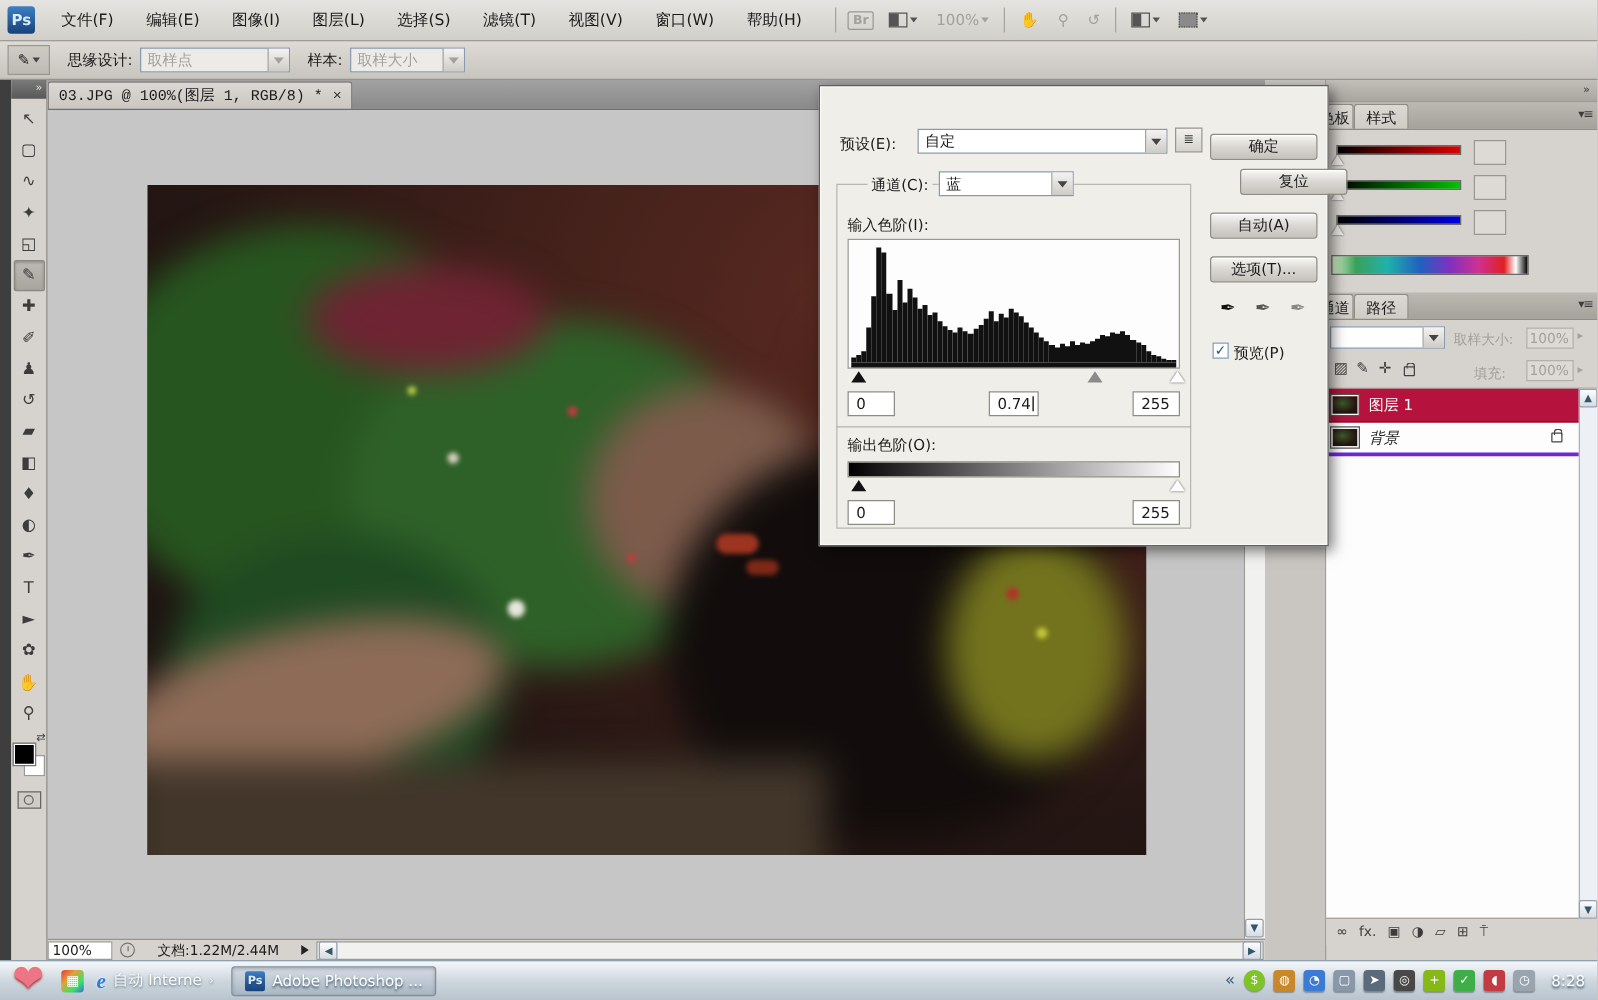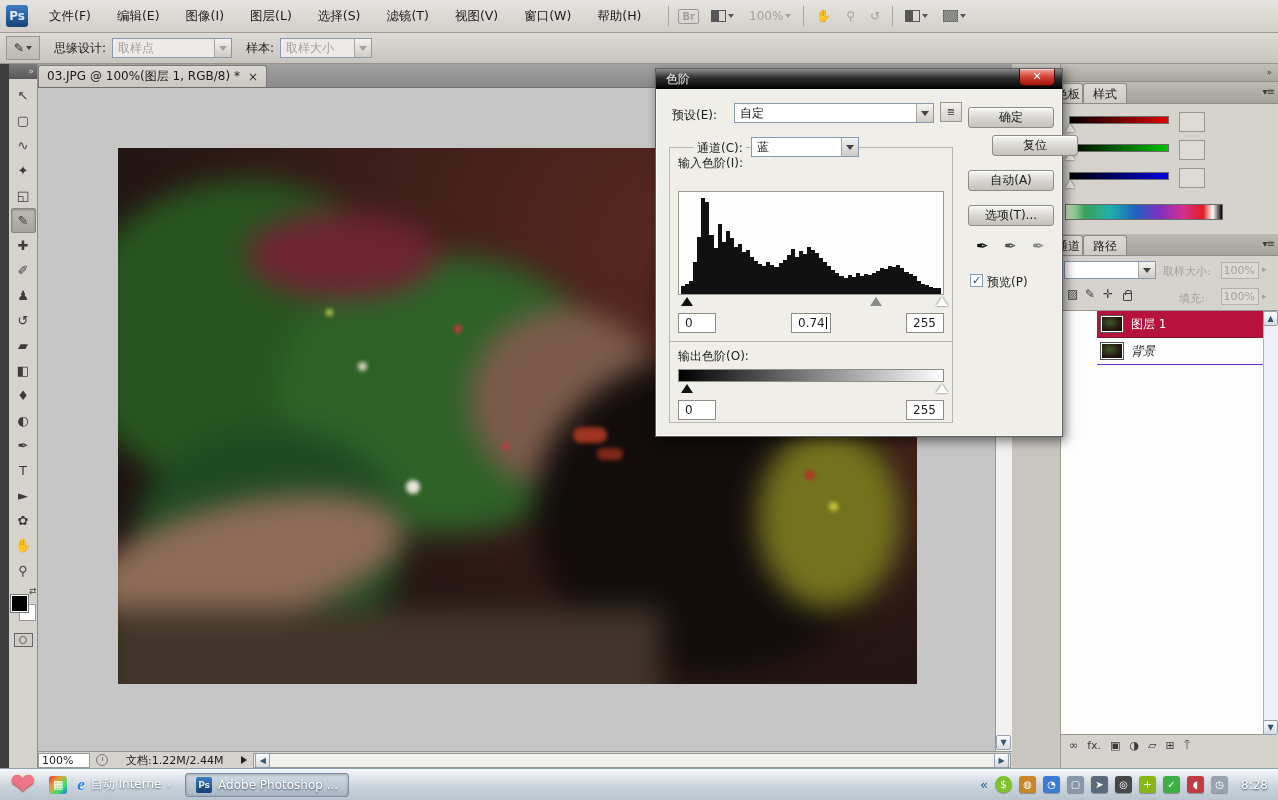--- a/index.html
+++ b/index.html
@@ -54,21 +54,21 @@
   #swatches { position:relative; width:25px; height:34px; margin:6px auto 0; }
   #fg-swatch { position:absolute; left:0; top:6px; width:17px; height:17px; background:#000; border:1px solid #fff; outline:1px solid #777; }
   #bg-swatch { position:absolute; left:8px; top:15px; width:17px; height:17px; background:#fff; border:1px solid #999; }
   #swap-colors { position:absolute; right:-1px; top:-3px; font-size:9px; color:#444; }
   #quickmask { width:19px; height:14px; margin:10px auto 0; border:1px solid #666; background:#cfccc6; display:flex; align-items:center; justify-content:center; }
   #quickmask i { width:8px; height:8px; border:1px solid #666; border-radius:50%; }
 
   
   #docwin { position:absolute; left:38px; top:64px; width:974px; height:704px; z-index:4; }
   #tabbar { height:24px; background:linear-gradient(#a2a2a2,#8a8a8a); border-bottom:1px solid #6f6f6f; display:flex; align-items:flex-end; }
-  #doc-tab { height:22px; margin-left:0; background:linear-gradient(#dcd9d4,#cac7c1); border:1px solid #7c7c7c; border-bottom:none; border-radius:3px 3px 0 0; display:flex; align-items:center; padding:0 8px; font-size:12px; gap:8px; }
+  #doc-tab { height:22px; margin-left:0; background:linear-gradient(#dcd9d4,#cac7c1); border:1px solid #7c7c7c; border-bottom:none; border-radius:3px 3px 0 0; display:flex; align-items:center; padding:0 8px; font-size:12px; gap:8px;font-family:Liberation Mono, monospace; }
   #doc-tab .close { color:#333; font-size:12px; }
   #canvas { position:absolute; left:0; top:24px; width:957px; height:663px; background:#c6c6c6; overflow:hidden; }
   #vscroll { position:absolute; right:0; top:24px; width:17px; height:663px; background:#f1f1ef; border-left:1px solid #9a9a94; }
   .scroll-btn { position:absolute; width:15px; height:15px; background:linear-gradient(#fdfdfd,#d8dbe0); border:1px solid #93a0ae; border-radius:2px; color:#31566e; font-size:8px; display:flex; align-items:center; justify-content:center; }
   #statusrow { position:absolute; left:0; bottom:0; width:974px; height:17px; background:#d6d3ce; border-top:1px solid #97948e; display:flex; align-items:center; font-size:11px; }
   #zoom-box { width:52px; height:15px; background:#fff; border:1px solid #9a9a94; padding:0 3px; line-height:14px; }
   #status-clock { width:12px; height:12px; border:1px solid #777; border-radius:50%; margin:0 6px; position:relative; }
   #status-clock:after { content:""; position:absolute; left:5px; top:2px; width:1px; height:4px; background:#777; }
   #doc-size { margin:0 12px; }
   #status-arrow { width:0; height:0; border-top:4px solid transparent; border-bottom:4px solid transparent; border-left:6px solid #222; margin:0 6px; }
@@ -124,22 +124,22 @@
   .ch-tri { position:absolute; left:-2px; top:10px; width:0; height:0; border-left:5px solid transparent; border-right:5px solid transparent; border-bottom:8px solid #e8e6e2; filter:drop-shadow(0 0 1px #555); }
   .ch-box { position:absolute; left:112px; top:-2px; width:26px; height:20px; border:1px solid #9a978f; background:#dddad5; }
   #spectrum { position:absolute; left:4px; top:100px; width:158px; height:16px; border:1px solid #6a6a6a;
     background:linear-gradient(to right,#d8f0c8,#3aa05a 12%,#20b2aa 28%,#2060c0 45%,#8030c0 60%,#d03090 75%,#e02020 88%,#fff 94%,#000 100%); }
   #layers-controls { position:relative; height:54px; background:#d6d3ce; font-size:11px; }
   #blend-combo { position:absolute; left:3px; top:5px; width:92px; height:18px; }
   .mini-label { position:absolute; font-size:11px; color:#a3a19b; }
   .mini-box { position:absolute; width:38px; height:17px; border:1px solid #b3b0aa; background:#dddad5; color:#a3a19b; font-size:11px; text-align:right; padding:1px 3px 0 0; }
   .spin { position:absolute; width:10px; font-size:9px; color:#a3a19b; }
   .lock-ico { position:absolute; top:4px; font-size:12px; color:#3c3c3c; }
-  #layers-list { position:relative; height:424px; background:#fdfdfd; border-top:1px solid #9a978f;padding-left:36px; }
-  .layer-row { height:27px; display:flex; align-items:center; padding-left:4px; gap:8px; border-bottom:1px solid #6d28d9; width:203px; }
+  #layers-list { position:relative; height:424px; background:#fdfdfd; border-top:1px solid #9a978f; }
+  .layer-row { height:27px; display:flex; align-items:center; padding-left:4px; gap:8px; border-bottom:3px solid #6d28d9; width:203px; }
   .layer-row.selected { background:#b5123d; color:#fff; border-bottom:1px solid #8c0e30; }
   .layer-thumb { width:22px; height:16px; border:1px solid #fff; outline:1px solid #555;
     background:radial-gradient(ellipse at 40% 40%, #3d5a2e 0%, #27190f 60%, #140d0c 100%); }
   .layer-name { font-size:12px; }
   .layer-name.bg { font-style:italic; color:#222; }
   #layers-vscroll { position:absolute; right:0; top:0; width:15px; height:424px; background:#edf0f4; border-left:1px solid #aab4bd; }
   #layers-bottom { height:22px; background:#d6d3ce; border-top:1px solid #9a978f; display:flex; align-items:center; gap:9px; padding-left:8px; color:#3c3c3c; }
   .lb-ico { font-size:11px; font-style:normal; }
   .lock-glyph { width:9px; height:8px; border:1px solid #444; border-radius:1px; position:relative; display:inline-block; }
   .lock-glyph:before { content:""; position:absolute; left:1px; top:-4px; width:5px; height:4px; border:1px solid #444; border-bottom:none; border-radius:3px 3px 0 0; }
@@ -395,24 +395,20 @@
           <span class="lb-ico">▣</span>
           <span class="lb-ico">◑</span>
           <span class="lb-ico">▱</span>
           <span class="lb-ico">⊞</span>
           <span class="lb-ico">⍑</span>
         </div>
     </div>
   </div>
 
   <div id="levels">
-    <div id="levels-title">
-      <span>色阶</span>
-      <span id="levels-close">✕</span>
-    </div>
 
     <span class="dlg-label" style="left:16px;top:38px;">预设(E):</span>
     <div class="combo" style="position:absolute;left:78px;top:34px;width:200px;">
       <span>自定</span>
       <span class="arrowbox">
           <span class="tri"></span>
         </span>
     </div>
     <div id="preset-menu-btn">≣</div>
 
@@ -430,21 +426,21 @@
 
     <div id="group-box"></div>
     <span class="dlg-label" style="left:38px;top:71px;background:#efeee9;padding:0 3px;">通道(C):</span>
     <div class="combo" style="position:absolute;left:95px;top:68px;width:108px;">
       <span>蓝</span>
       <span class="arrowbox">
           <span class="tri"></span>
         </span>
     </div>
 
-    <span class="dlg-label" style="left:22px;top:86px;">输入色阶(I):</span>
+    <span class="dlg-label" style="left:22px;top:103px;">输入色阶(I):</span>
     <div id="histogram-frame">
         <div id="histogram">
           <div style="height: 4%;"></div>
           <div style="height: 6%;"></div>
           <div style="height: 10%;"></div>
           <div style="height: 30%;"></div>
           <div style="height: 58%;"></div>
           <div style="height: 100%;"></div>
           <div style="height: 96%;"></div>
           <div style="height: 60%;"></div>

